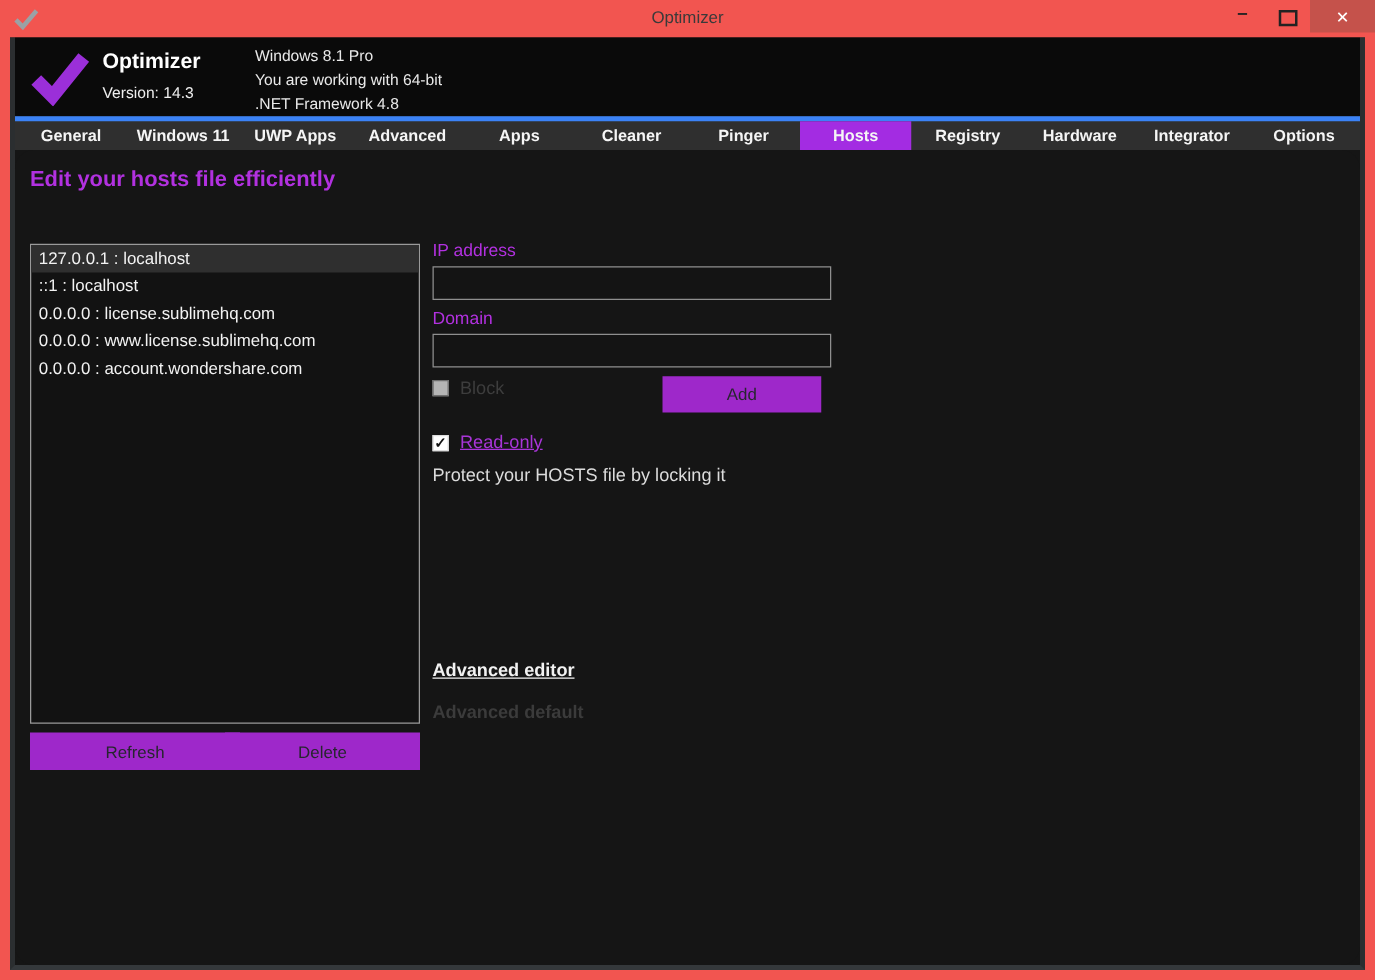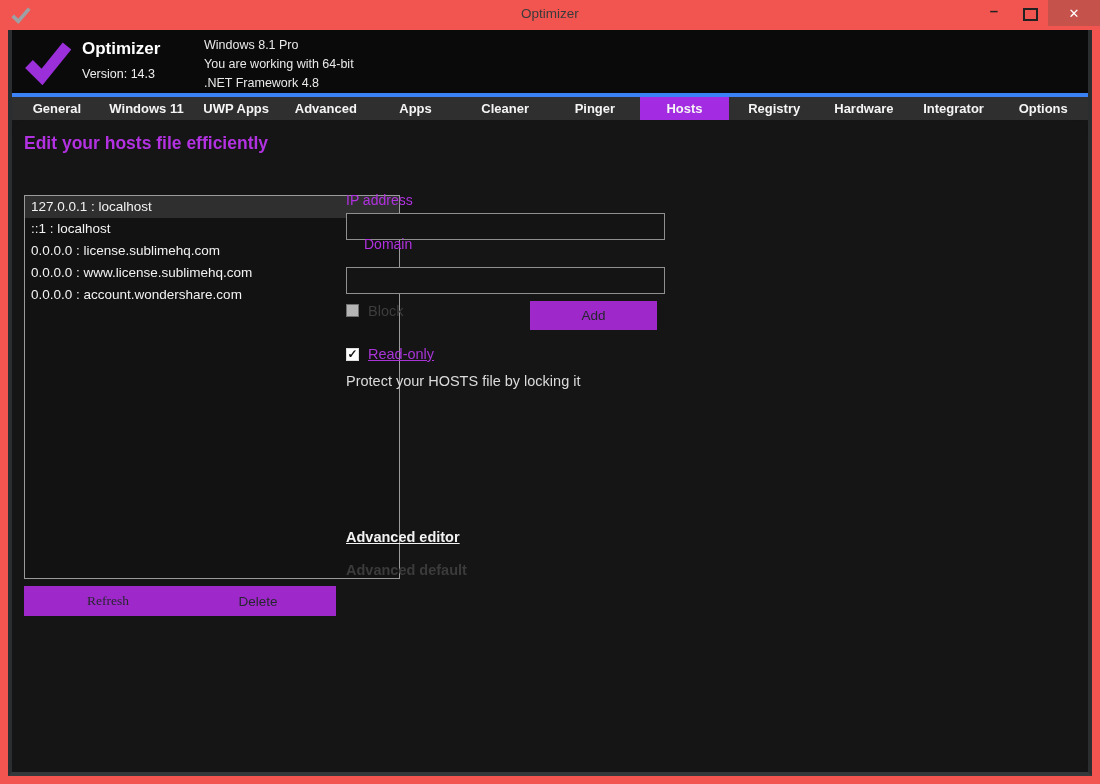--- a/index.html
+++ b/index.html
@@ -28,29 +28,29 @@
   .app-version{position:absolute;left:70px;top:37px;color:#eee;font-size:12.5px;}
   .sysinfo{position:absolute;left:192px;top:6px;color:#e9e9e9;font-size:12.5px;line-height:19px;}
   
   .tabbar{position:absolute;top:63px;left:0;right:0;height:27px;background:#2f2f2f;display:flex;border-top:4px solid #3b82f6;box-sizing:border-box;}
   .tab{flex:1;display:flex;align-items:center;justify-content:center;color:#f5f5f5;font-size:13px;font-weight:600;cursor:default;}
   .tab.active{background:#a32ce2;}
   
   .content{position:absolute;top:90px;left:0;right:0;bottom:0;background:#151515;border-radius:15px;}
   .page-heading{position:absolute;left:12px;top:13px;color:#b231e0;font-size:17.5px;font-weight:600;}
   .locate{position:absolute;left:12px;top:41px;color:#efefef;font-size:14px;text-decoration:underline;cursor:default;margin-top:43px;}
-  .hosts-list{position:absolute;left:12px;top:75px;width:376px;height:384px;border:1px solid #9a9a9a;background:#121212;box-sizing:border-box;overflow:hidden;}
+  .hosts-list{position:absolute;left:12px;top:75px;width:312px;height:384px;border:1px solid #9a9a9a;background:#121212;box-sizing:border-box;overflow:hidden;}
   .host-row{height:22px;line-height:22px;padding:0 6px;color:#f2f2f2;font-size:13.5px;white-space:nowrap;cursor:default;}
   .host-row.selected{background:#2f2f2f;}
   .btn{background:#9e28ca;color:#26262e;border:none;font-size:13.5px;display:flex;align-items:center;justify-content:center;cursor:default;box-sizing:border-box;font-family:"Liberation Sans", sans-serif;}
-  .btn-refresh{position:absolute;left:12px;top:466px;width:168px;height:30px;font-family:Liberation Serif, serif;}
+  .btn-refresh{position:absolute;left:12px;top:466px;width:168px;height:30px;}
   .btn-delete{position:absolute;left:168px;top:466px;width:156px;height:30px;}
   .field-label{position:absolute;color:#b231e0;font-size:14px;font-weight:400;}
   .lbl-ip{left:334px;top:72px;}
-  .lbl-domain{left:334px;top:116px;margin-left:18px;}
+  .lbl-domain{left:334px;top:126px;}
   .text-input{position:absolute;left:334px;width:309px;height:25px;background:#141414;border:1px solid #8f8f8f;box-sizing:content-box;color:#eee;font-size:13px;padding:0 4px;outline:none;}
   .inp-ip{top:93px;}
   .inp-domain{top:147px;}
   .cb{position:absolute;width:13px;height:13px;box-sizing:border-box;}
   .cb-block{left:334px;top:184px;background:#b5b5b5;border:1px solid #6f6f6f;}
   .lbl-block{position:absolute;left:356px;top:183px;color:#3d3d3d;font-size:14.5px;}
   .btn-add{position:absolute;left:518px;top:181px;width:127px;height:29px;}
   .cb-readonly{left:334px;top:228px;background:#fff;border:1px solid #dedede;color:#111;font-size:12px;font-weight:bold;display:flex;align-items:center;justify-content:center;line-height:13px;}
   .lbl-readonly{position:absolute;left:356px;top:226px;color:#a935d8;font-size:14.5px;text-decoration:underline;cursor:default;}
   .protect-text{position:absolute;left:334px;top:253px;color:#dcdcdc;font-size:14.5px;}

